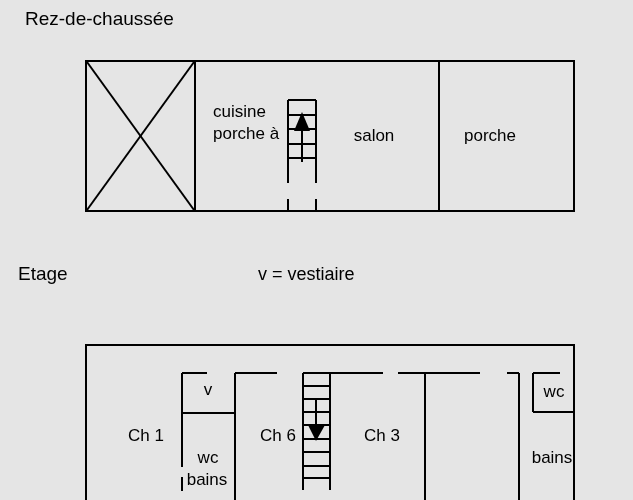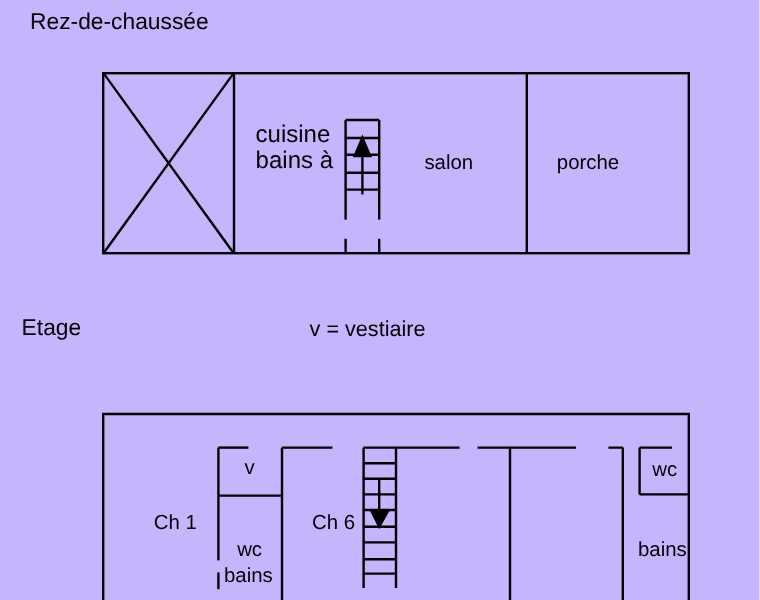--- a/index.html
+++ b/index.html
@@ -1,28 +1,28 @@
 <!DOCTYPE html>
 <html><head>
 <meta charset="utf-8">
 <style>
   html,body{margin:0;padding:0;background:#ffffff;}
   .canvas{
-    position:relative;width:633px;height:500px;background:#c4b5fd;
+    position:relative;width:633px;height:500px;background:#e5e5e5;
     font-family:"Liberation Sans",sans-serif;color:#000000;overflow:hidden;
   }
   .plan-svg{position:absolute;left:0;top:0;width:633px;height:500px;}
   .plan-svg line,.plan-svg rect,.plan-svg path{stroke:#000000;stroke-width:2;fill:none;}
   .plan-svg polygon{fill:#000000;stroke:none;}
   .label{position:absolute;white-space:nowrap;}
   .title{font-size:19px;}
   .room{font-size:17px;}
   .legend{font-size:18px;}
   .center{text-align:center;}
-  .kitchen-block{position:absolute;left:213px;top:101px;font-size:20px;line-height:22px;}
+  .kitchen-block{position:absolute;left:213px;top:101px;font-size:17px;line-height:22px;}
 </style>
 </head>
 <body>
 
 <div class="canvas">
 
   <svg class="plan-svg" viewBox="0 0 633 500">
 
     <g>
       <rect x="86" y="61" width="488" height="150"></rect>
@@ -81,35 +81,36 @@
         <line x1="316" y1="400" x2="316" y2="426"></line>
         <polygon points="316,441 308,425 325,425"></polygon>
       </g>
     </g>
   </svg>
 
   <div class="label title" style="left:25px;top:8px;">Rez-de-chaussée</div>
 
   <div class="kitchen-block">
     <div>cuisine</div>
-    <div>bains à</div>
+    <div>porche à</div>
   </div>
 
   <div class="label room center" style="left:450px;top:126px;width:80px;">porche</div>
 
   <div class="label room center" style="left:334px;top:126px;width:80px;">salon</div>
 
   <div class="label title" style="left:18px;top:263px;text-align:right;">Etage</div>
 
   <div class="label legend" style="left:258px;top:264px;">v = vestiaire</div>
 
   <div class="label room center" style="left:84px;top:426px;width:80px;text-align:right;">Ch 1</div>
 
   <div class="label room center" style="left:238px;top:426px;width:80px;">Ch 6</div>
 
+  <div class="label room center" style="left:342px;top:426px;width:80px;">Ch 3</div>
 
 
   <div class="label room center" style="left:182px;top:380px;width:52px;">v</div>
 
   <div class="label room center" style="left:182px;top:448px;width:52px;">wc</div>
 
   <div class="label room center" style="left:180px;top:470px;width:54px;">bains</div>
 
   <div class="label room center" style="left:533px;top:382px;width:42px;">wc</div>
 

